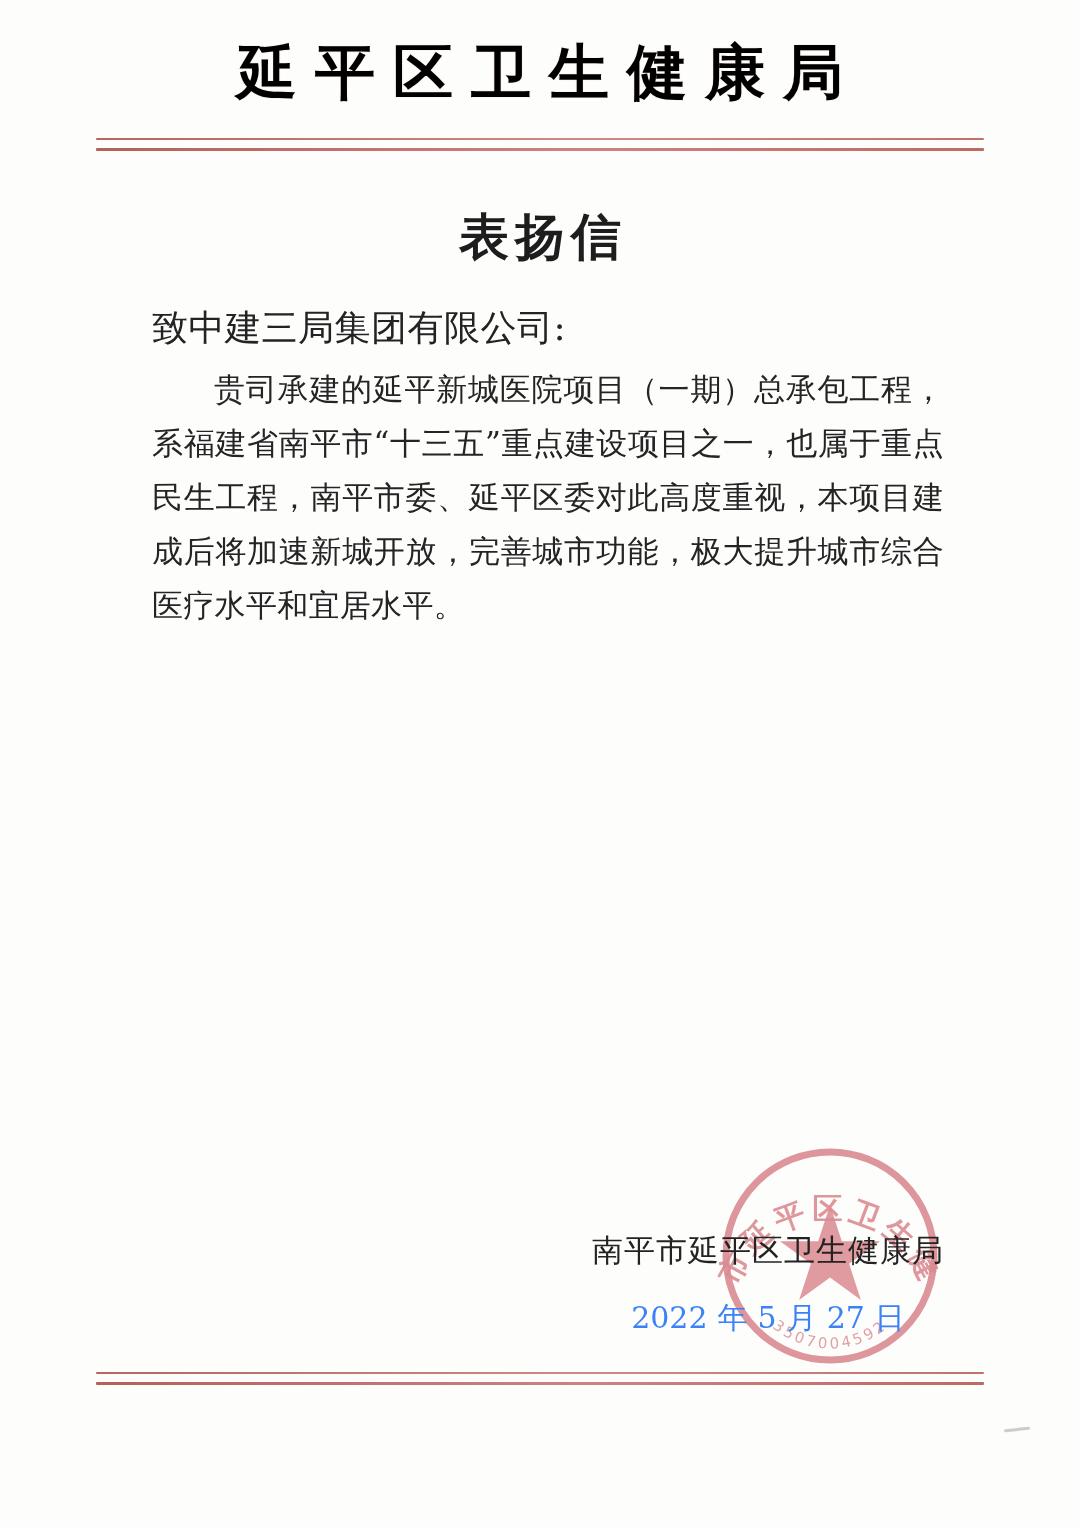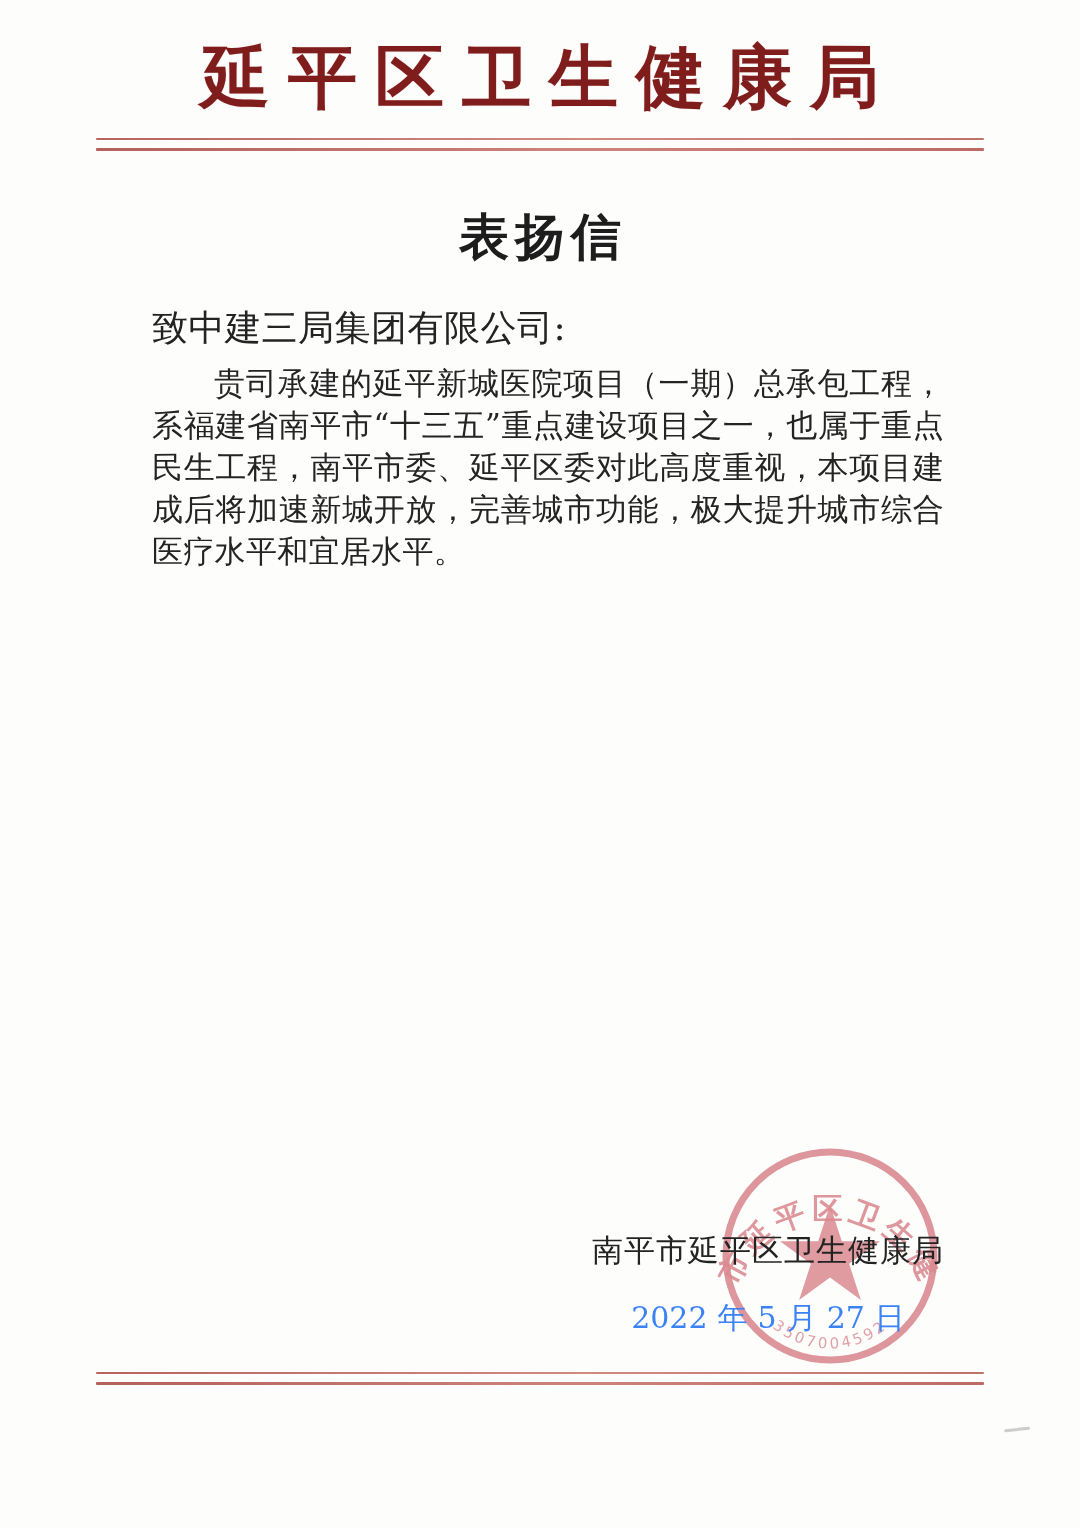--- a/index.html
+++ b/index.html
@@ -19,22 +19,22 @@
   
   .letterhead {
     position: absolute;
     left: 0;
     top: 42px;
     width: 1080px;
     text-align: center;
   }
   .letterhead-title {
     display: inline-block;
-    color: #7f1d1d;
-    font-size: 69px;
+    color: #000000;
+    font-size: 60px;
     line-height: 1.0;
     font-weight: 700;
     letter-spacing: 18px;
     text-indent: 18px;
     font-family: "DejaVu Serif", "Liberation Serif", serif;
     white-space: nowrap;
     text-shadow: 0 0 1px rgba(196,104,92,0.45);
   }
 
   .rule-group {
@@ -80,21 +80,21 @@
   .salutation {
     font-size: 36px;
     line-height: 56px;
     color: #232323;
     letter-spacing: 0.5px;
     margin: 0 0 6px 0;
     font-family: "DejaVu Serif", "Liberation Serif", serif;
   }
   .para {
     font-size: 31px;
-    line-height: 42px;
+    line-height: 54px;
     color: #242424;
     text-align: justify;
     text-justify: inter-character;
     text-indent: 62px;
     margin: 0 0 2px 0;
     letter-spacing: 0.3px;
     font-family: "DejaVu Serif", "Liberation Serif", serif;
   }
 
   

